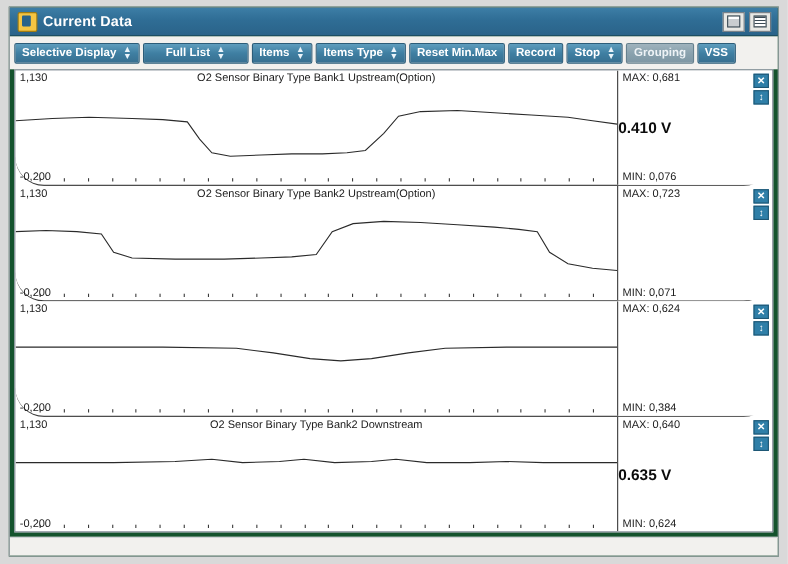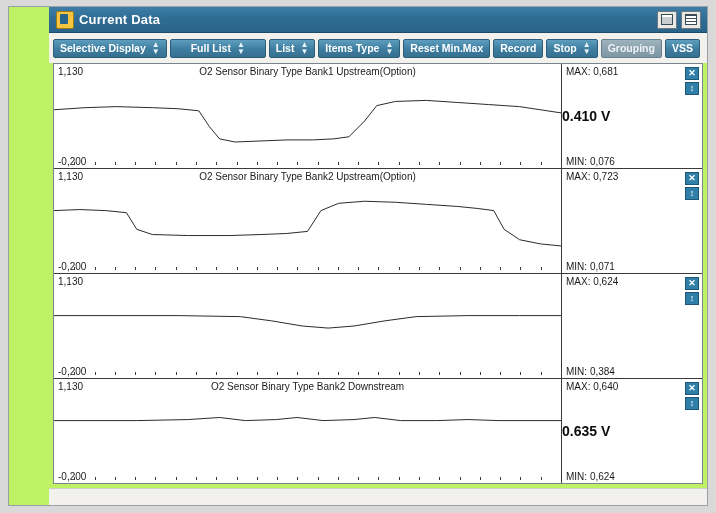--- a/index.html
+++ b/index.html
@@ -13,26 +13,25 @@
     font-family: "Liberation Sans", sans-serif;
     overflow: hidden;
   }
 
   #app {
     position: absolute;
     left: 8px;
     top: 6px;
     width: 700px;
     height: 500px;
-    background: #bef264;
+    background: #14532d;
     border: 1px solid #9aa0a6;
     box-sizing: border-box;
     display: flex;
     flex-direction: column;
-    padding-left: 40px;
   }
 
   
   .titlebar {
     height: 26px;
     background: linear-gradient(#3d7ea6, #2f6d95 45%, #2a6389);
     display: flex;
     align-items: center;
     padding: 0 4px;
     box-sizing: border-box;
@@ -151,20 +150,21 @@
     display: flex;
     flex-direction: column;
     overflow: hidden;
   }
   .graph-row {
     flex: 1;
     display: flex;
     position: relative;
     border-bottom: 1px solid #3a3a3a;
     min-height: 0;
+    border-radius: 26px;
   }
   .graph-row:last-child { border-bottom: none; }
 
   .plot {
     position: relative;
     flex: 1;
     overflow: hidden;
   }
   .plot svg { display: block; width: 100%; height: 100%; }
 
@@ -251,21 +251,21 @@
   <div class="toolbar">
     <div class="tool">
       <span>Selective Display</span>
       <span class="spin">▲<br>▼</span>
     </div>
     <div class="tool wide">
       <span>Full List</span>
       <span class="spin">▲<br>▼</span>
     </div>
     <div class="tool">
-      <span>List</span>
+      <span>Items</span>
       <span class="spin">▲<br>▼</span>
     </div>
     <div class="tool">
       <span>Items Type</span>
       <span class="spin">▲<br>▼</span>
     </div>
     <div class="tool">
       <span>Reset Min.Max</span>
     </div>
     <div class="tool">

